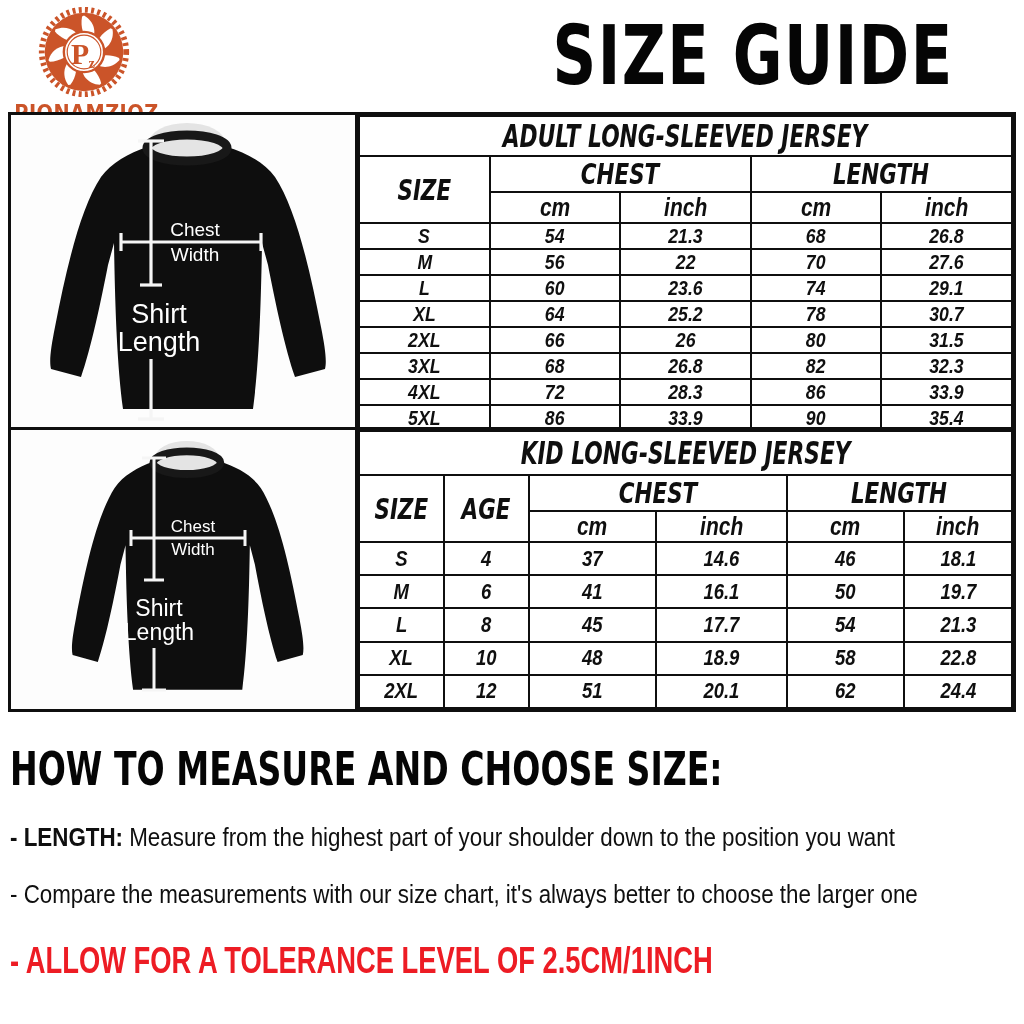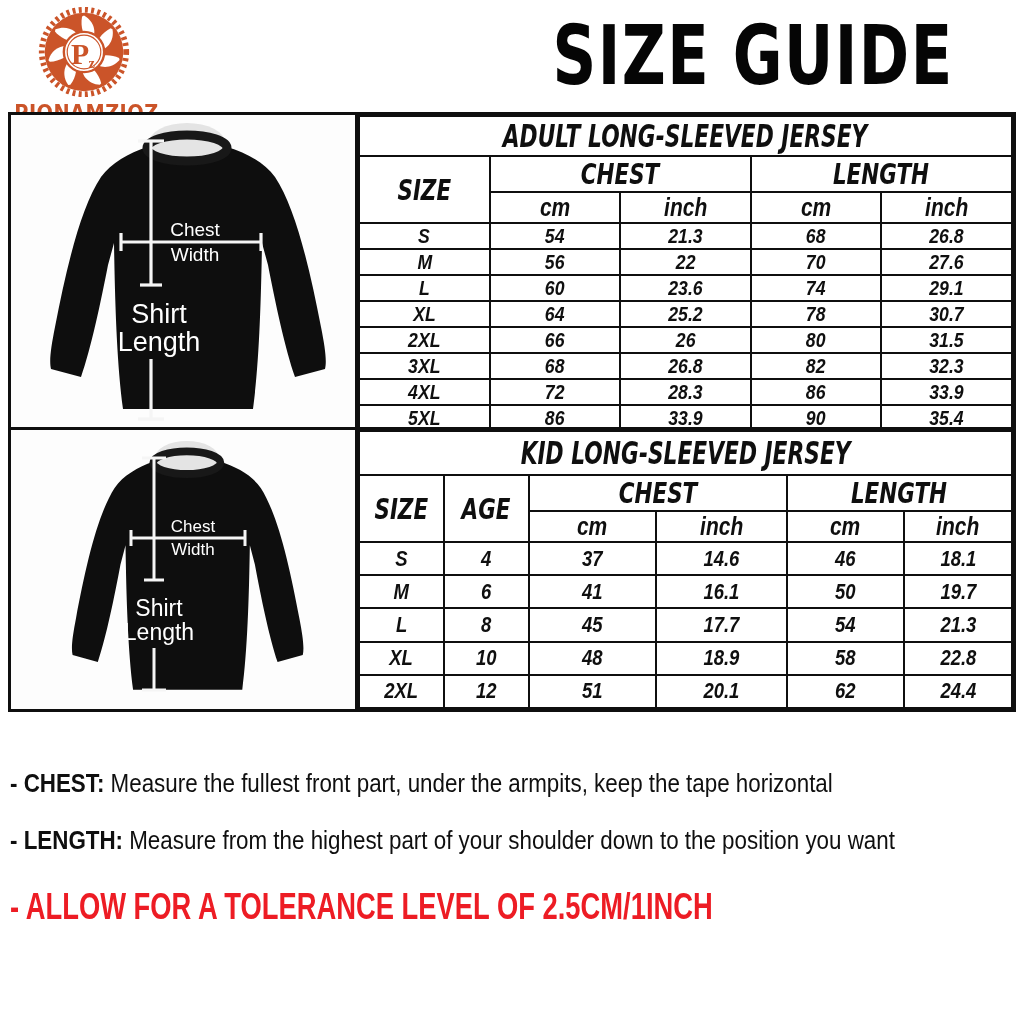--- a/index.html
+++ b/index.html
@@ -276,22 +276,23 @@
         <td><span class="cx b-num">20.1</span></td>
         <td><span class="cx b-num">62</span></td>
         <td><span class="cx b-num">24.4</span></td>
       </tr>
     </tbody>
       </table>
   </div>
 </div>
 
 <div class="howto">
+  <h2><span>HOW TO MEASURE AND CHOOSE SIZE:</span></h2>
   <p>
-    <span class="line"><span class="lbl">- CHEST:</span><span> Measure the fullest front part, under the armpits, keep the tape horizontal</span></span>
+    <span class="line"><span class="lbl">- LENGTH:</span><span> Measure from the highest part of your shoulder down to the position you want</span></span>
   </p>
   <p>
-    <span class="line"><span class="lbl">- LENGTH:</span><span> Measure from the highest part of your shoulder down to the position you want</span></span>
+    <span class="line"><span class="lbl"></span><span>- Compare the measurements with our size chart, it's always better to choose the larger one</span></span>
   </p>
   <p class="tol">
     <span class="line">- ALLOW FOR A TOLERANCE LEVEL OF 2.5CM/1INCH</span>
   </p>
 </div>
 
 </body></html>

